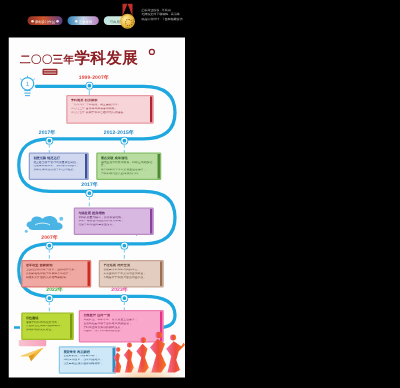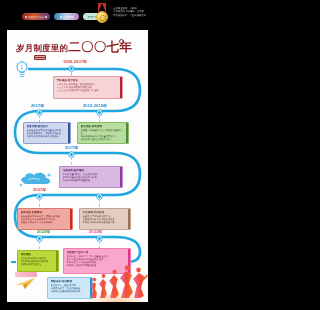--- a/index.html
+++ b/index.html
@@ -166,21 +166,21 @@
       <div>正版商业授权 · 可商用</div>
       <div>支持源文件下载编辑 · 高清晰</div>
       <div>精品原创设计 · 千图网独家提供</div>
     </div>
   </div>
 
   <div class="poster">
 
     <div class="title-wrap">
       <div class="title">
-        <span class="small">岁月制度里的</span><span class="big">二〇〇七年</span>
+        <span class="small">二〇〇三年</span><span class="big">学科发展</span>
       </div>
       <span class="seal"></span>
       <span class="stamp"></span>
     </div>
 
     <div class="bulb">
       <svg width="14" height="20" viewBox="0 0 14 20">
         <circle cx="7" cy="7" r="5" fill="none" stroke="#3db0e5" stroke-width="1"></circle>
         <text x="7" y="9" font-size="5" fill="#3db0e5" text-anchor="middle" font-family="Liberation Sans, sans-serif">1</text>
         <line x1="4.5" y1="12.5" x2="9.5" y2="12.5" stroke="#3db0e5" stroke-width=".8"></line>

